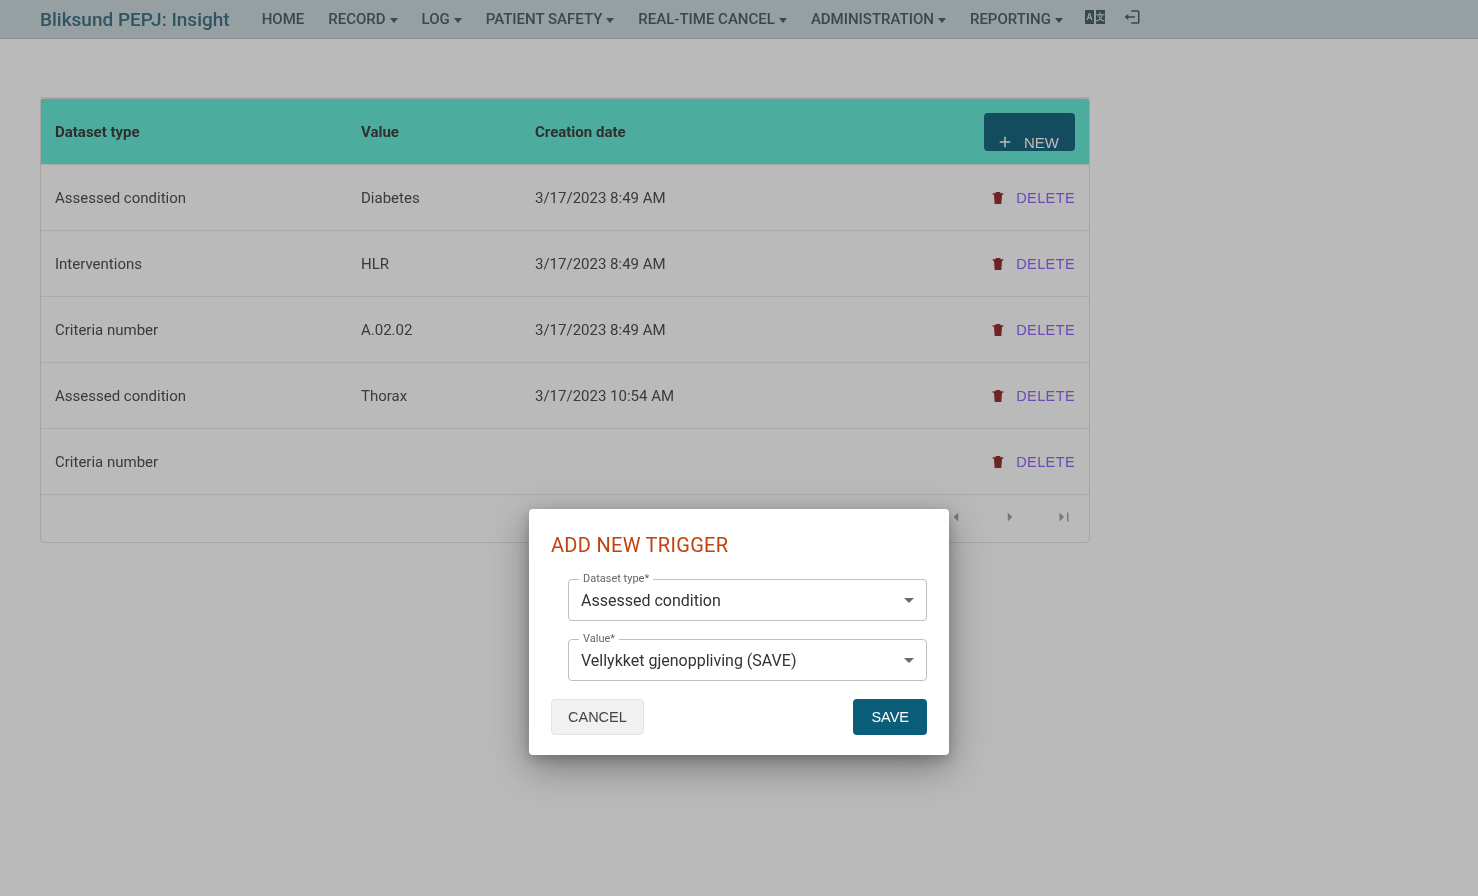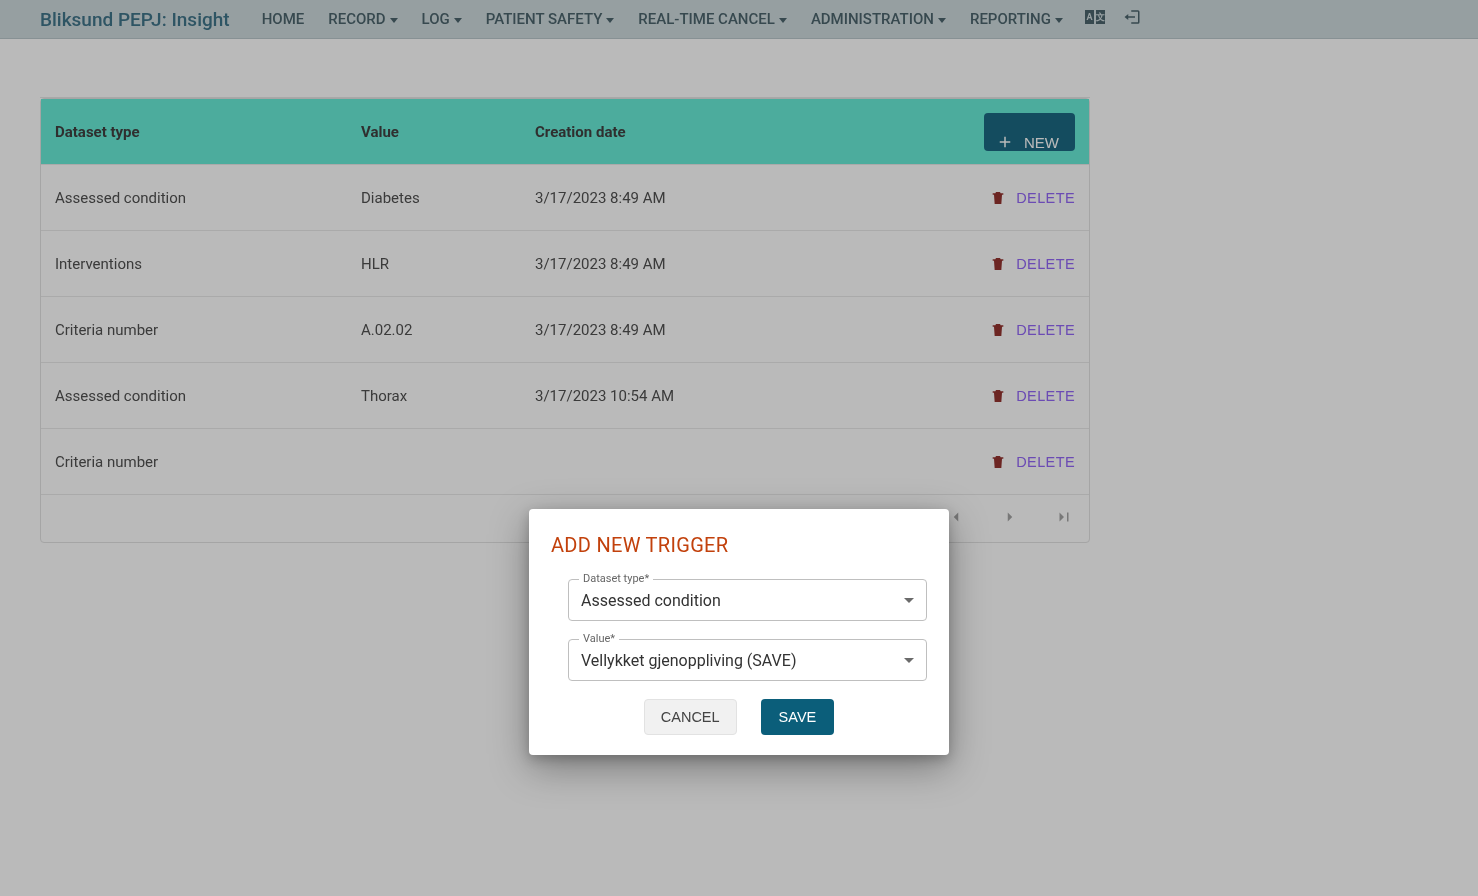--- a/index.html
+++ b/index.html
@@ -44,21 +44,21 @@
   .pag-btn svg{width:18px;height:18px;fill:#9e9e9e;}
 
   
   .overlay{position:absolute;inset:0;background:rgba(40,40,40,.32);display:flex;align-items:flex-start;justify-content:center;}
   .dialog{width:420px;background:#fff;border-radius:4px;box-shadow:0 12px 38px rgba(0,0,0,.35),0 4px 12px rgba(0,0,0,.2);margin-top:509px;padding:24px 22px 20px;}
   .dialog-title{font-size:20px;color:#c2410c;font-weight:400;letter-spacing:.3px;margin-bottom:22px;}
   .field{position:relative;border:1px solid #bfbfbf;border-radius:4px;height:42px;display:flex;align-items:center;padding:0 12px;margin-bottom:18px;margin-left:17px;}
   .field-label{position:absolute;top:-8px;left:10px;background:#fff;padding:0 4px;font-size:11px;color:#666;}
   .field-value{flex:1;color:#333;font-size:16px;}
   .field-caret{width:0;height:0;border-left:5px solid transparent;border-right:5px solid transparent;border-top:5px solid #6b6b6b;}
-  .dialog-actions{display:flex;justify-content:center;gap:24px;margin-top:6px;}
+  .dialog-actions{display:flex;justify-content:space-between;gap:24px;margin-top:6px;}
   .btn-cancel{background:#f1f1f1;border:1px solid #e2e2e2;border-radius:4px;height:36px;padding:0 16px;color:#444;font-size:14.5px;font-weight:500;cursor:pointer;}
   .btn-save{background:#0b5e7a;border:none;border-radius:4px;height:36px;padding:8px 18px;color:#fff;font-size:14.5px;font-weight:500;cursor:pointer;}
 </style>
 </head>
 <body>
 
 <div class="navbar">
   <div class="brand">Bliksund PEPJ: Insight</div>
   <div class="nav-item">
       <span>HOME</span>

